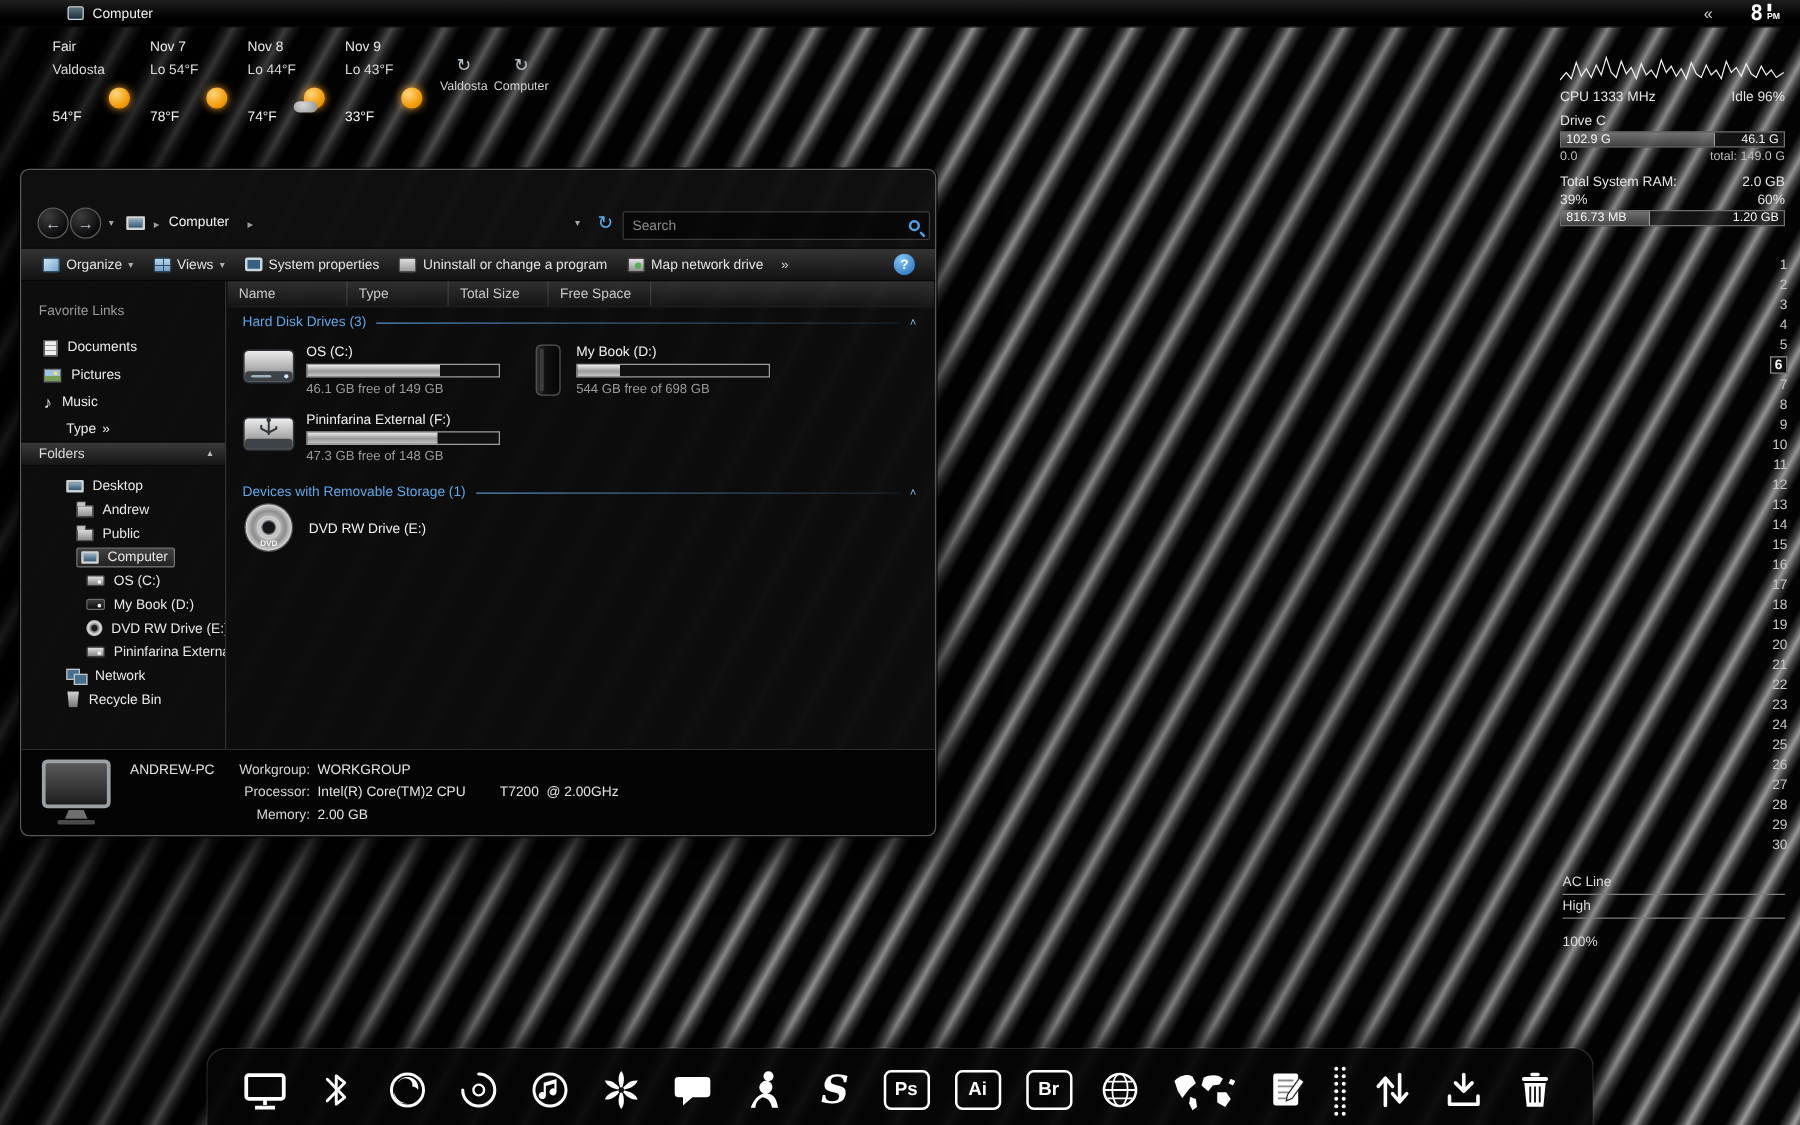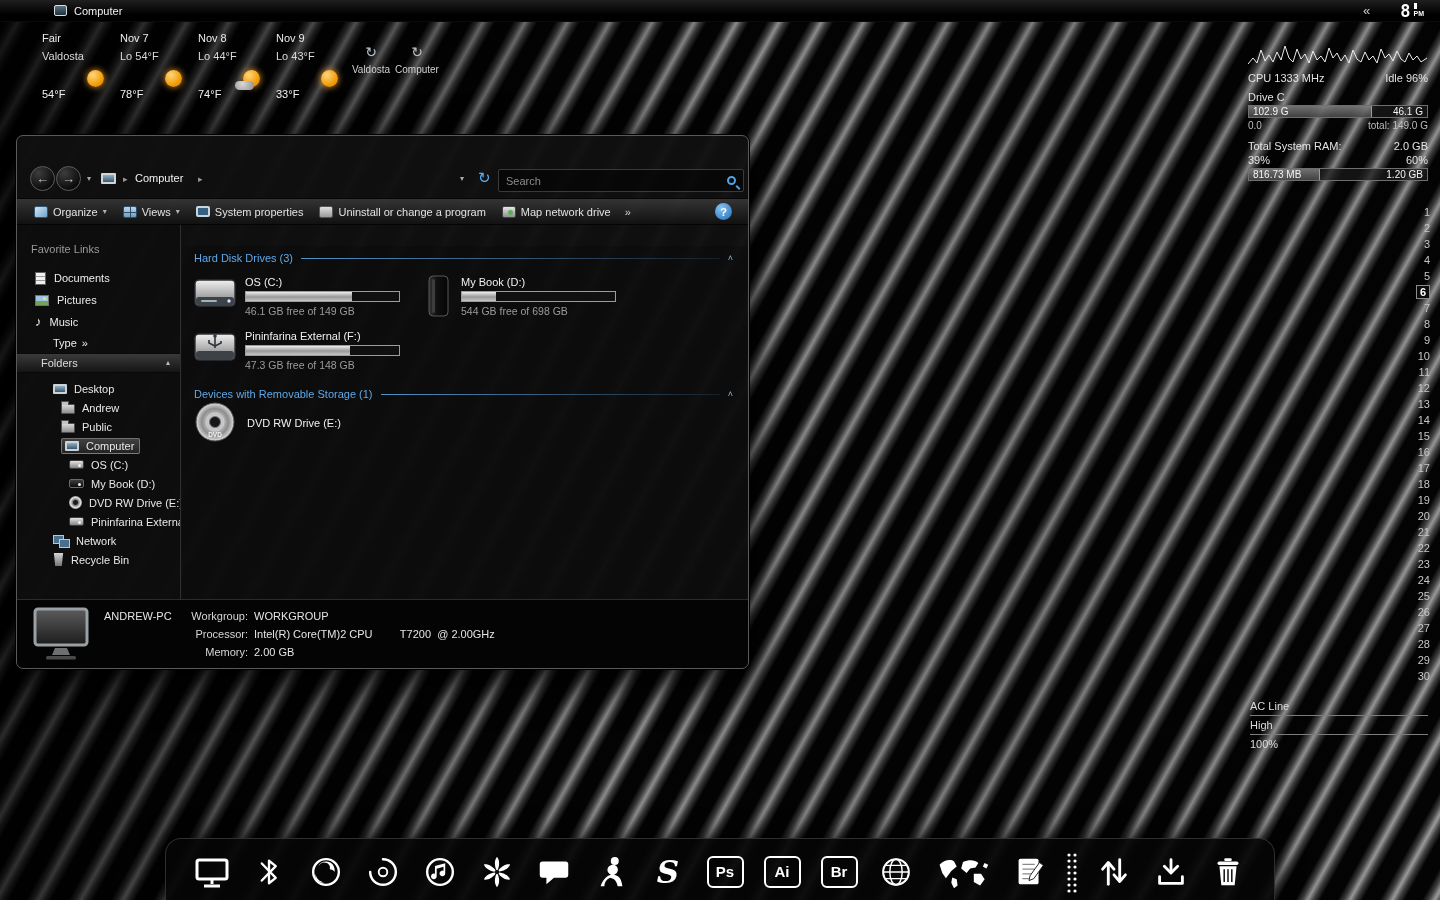--- a/index.html
+++ b/index.html
@@ -47,21 +47,21 @@
 .gr{position:absolute;right:4px;top:0;line-height:11px}
 
 .calendar{position:absolute;right:10px;top:204px;width:26px;text-align:right;color:#c6c6c6;z-index:5}
 .day{height:16px;line-height:16px}
 .day.sel{height:14px;line-height:12px;margin:1px 0 1px auto;width:fit-content;padding:0 3px;
  border:1px solid #8d8d8d;background:#0c0c0c;color:#fff;font-weight:bold}
 
 .power{position:absolute;right:12px;top:700px;width:178px;color:#dcdcdc;z-index:5}
 .power .hr{height:1px;background:#7d7d7d;margin:3px 0}
 .power .lvl{text-align:left}
-.power .pct{margin-top:3px}
+.power .pct{margin-top:13px}
 
 .win{position:absolute;left:16px;top:135px;width:733px;height:534px;border-radius:7px;
  background:rgba(16,16,16,.96);border:1px solid #5a5a5a;box-shadow:0 0 0 1px #000,0 10px 44px rgba(0,0,0,.95);z-index:10}
 .navrow{position:absolute;left:0;right:0;top:0;height:62px}
 .navbtn{position:absolute;width:25px;height:25px;border-radius:50%;border:1px solid #5c5c5c;
  background:radial-gradient(circle at 32% 26%,#3d3d3d,#0b0b0b 72%);color:#b9c6d2;display:flex;align-items:center;justify-content:center;font-size:13px}
 .btn-back{left:13px;top:30px}.btn-fwd{left:39px;top:30px}
 .nav-dd{position:absolute;left:70px;top:38px;font-size:8px;color:#a8a8a8}
 .bc-ic{position:absolute;left:84px;top:37px;width:15px;height:11px;border:2px solid #cfd6da;border-radius:1px;
  background:linear-gradient(#8fb0c6,#3a5putation870);background:linear-gradient(#8fb0c6,#3a5870)}
@@ -94,21 +94,21 @@
 .help{margin-left:auto;margin-right:6px;width:17px;height:17px;border-radius:50%;display:flex;align-items:center;justify-content:center;
  background:radial-gradient(circle at 35% 28%,#85c4f2,#1d6bb8);color:#fff;font-weight:bold;font-size:11px}
 .main-head{position:absolute;left:165px;right:1px;top:89px;height:21px;display:flex;color:#c9c9c9;
  background:linear-gradient(rgba(95,95,95,.4),rgba(28,28,28,.45));border-bottom:1px solid #1f1f1f}
 .col{padding:4px 0 0 9px;border-right:1px solid rgba(130,130,130,.28)}
 .c-name{width:96px}.c-type{width:81px}.c-size{width:80px}.c-free{width:82px}
 .sidebar{position:absolute;left:0;top:89px;width:164px;height:376px;border-right:1px solid #2f2f2f;background:rgba(13,13,13,.55)}
 .fav-h{margin:18px 0 12px 14px;color:#9a9a9a}
 .fav{display:flex;align-items:center;gap:8px;height:22px;padding-left:18px;color:#ececec}
 .fav-more{display:flex;align-items:center;gap:5px;height:20px;padding-left:36px;color:#ececec}
-.folders{position:absolute;left:0;right:0;top:128px;height:20px;display:flex;align-items:center;padding:0 10px 0 24px;
+.folders{position:absolute;left:0;right:0;top:128px;height:20px;display:flex;align-items:center;padding:0 10px 0 14px;
  background:linear-gradient(#3a3a3a,#151515);border-top:1px solid #090909;border-bottom:1px solid #090909;color:#dcdcdc}
 .fcaret{margin-left:auto;font-size:8px;color:#bdbdbd;transform:rotate(180deg)}
 .tree{position:absolute;left:0;right:0;top:154px}
 .trow{display:flex;align-items:center;gap:7px;height:19px;padding-left:36px;color:#e8e8e8;white-space:nowrap;overflow:hidden}
 .trow.l1{padding-left:44px}.trow.l2{padding-left:52px}
 .hl{display:flex;align-items:center;gap:7px;padding:1px 5px 1px 3px;border:1px solid rgba(175,175,175,.55);border-radius:2px;
  background:linear-gradient(rgba(150,150,150,.38),rgba(70,70,70,.38))}
 
 .ti{flex:0 0 auto;display:inline-block}
 .ti-monitor{width:14px;height:10px;border:2px solid #ccd3d7;border-radius:1px;background:linear-gradient(#8fb0c6,#3a5870)}
@@ -341,20 +341,26 @@
       <div class="titem">
         <span class="tic tic-map"></span>
         <span>Map network drive</span>
       </div>
       <span class="overflow-chev">»</span>
       <div class="help">
         <span>?</span>
       </div>
     </div>
 
+    <div class="main-head">
+      <span class="col c-name">Name</span>
+      <span class="col c-type">Type</span>
+      <span class="col c-size">Total Size</span>
+      <span class="col c-free">Free Space</span>
+    </div>
 
     <div class="sidebar">
       <div class="fav-h">Favorite Links</div>
       <div class="fav">
         <span class="ti ti-doc"></span>
         <span>Documents</span>
       </div>
       <div class="fav">
         <span class="ti ti-pic"></span>
         <span>Pictures</span>

